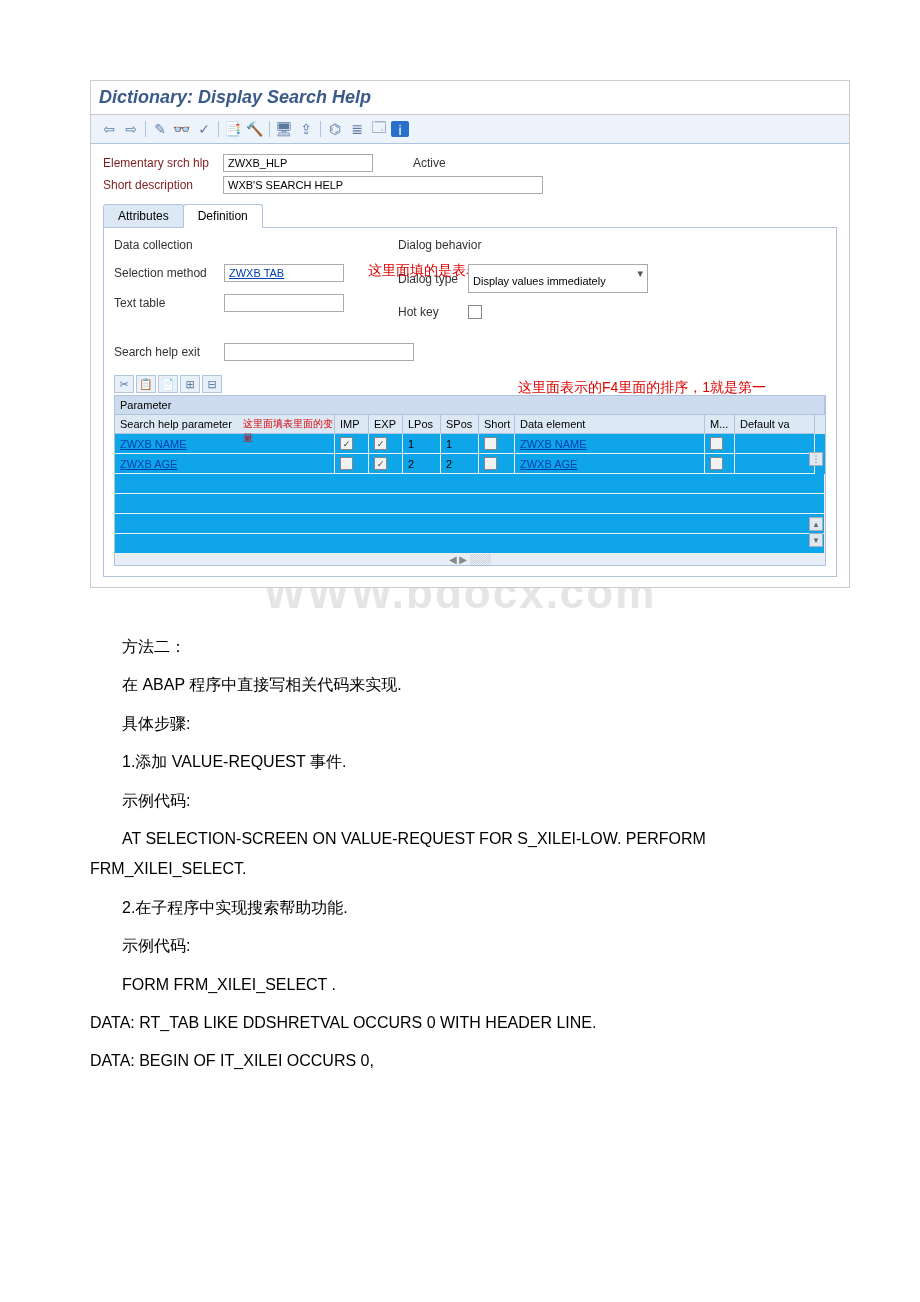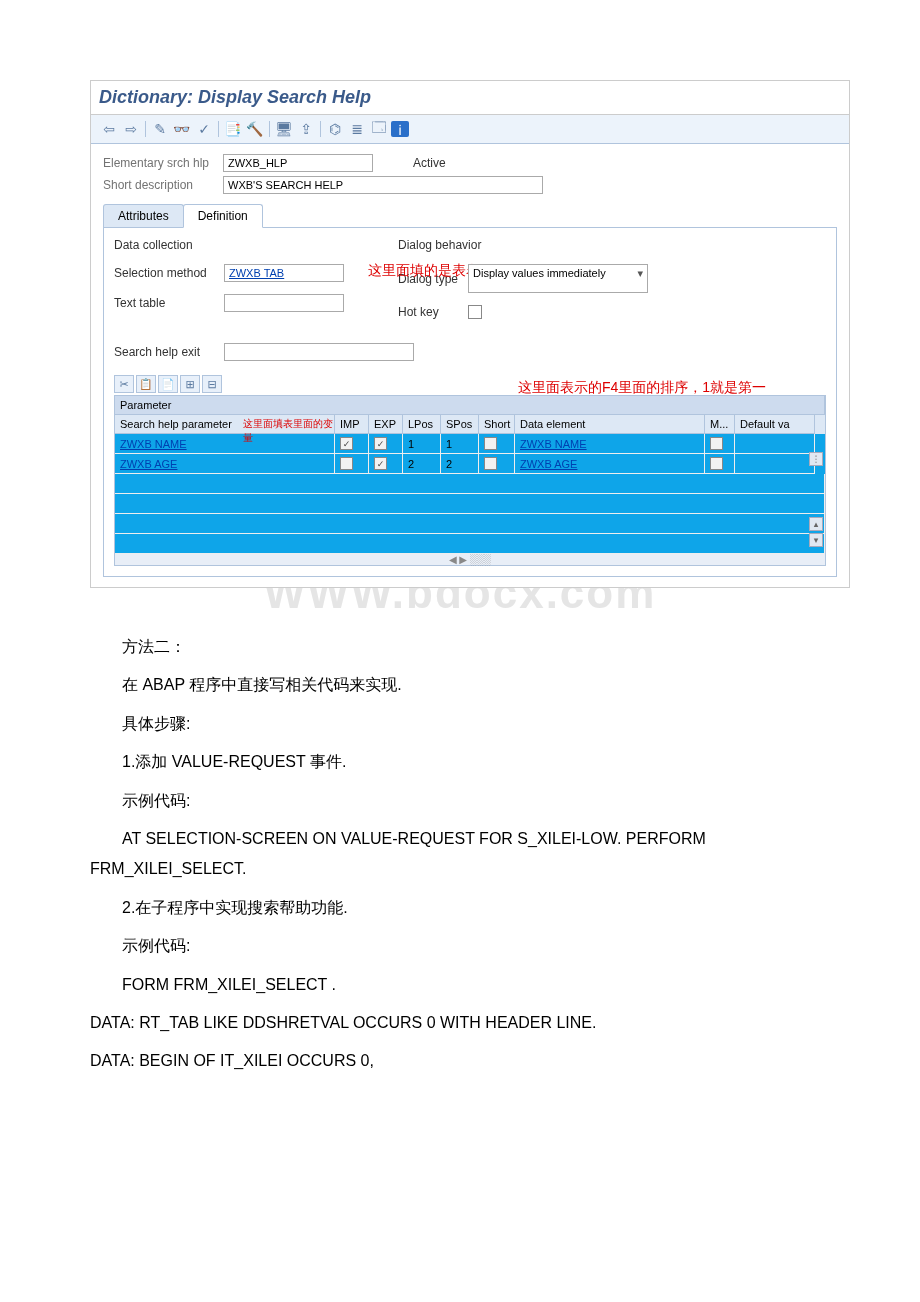--- a/index.html
+++ b/index.html
@@ -5,34 +5,34 @@
 *{box-sizing:border-box;margin:0;padding:0;font-family:Arial,"Microsoft YaHei",sans-serif}
 body{background:#fff;width:920px;margin:0 auto;font-size:13px;color:#000}
 .page{padding:0 0 40px}
 .sap-window{margin:80px 70px 20px 90px;background:#fff;border:1px solid #ccc}
 .title-bar{font-size:18px;font-style:italic;font-weight:bold;color:#3a5a8a;padding:6px 8px;border-bottom:1px solid #ccc}
 .toolbar{background:#ecf3fb;padding:4px 8px;display:flex;gap:2px;align-items:center;border-bottom:1px solid #b0c4dd}
 .t-icon{width:20px;height:20px;display:inline-flex;align-items:center;justify-content:center;color:#5b7aa0;font-size:14px}
 .t-sep{width:1px;height:16px;background:#b0c4dd;margin:0 2px}
 .form-area{padding:10px 12px}
 .form-row{display:flex;align-items:center;margin-bottom:4px}
-.form-label{width:120px;font-size:12px;color:#737373}
+.form-label{width:120px;font-size:12px;color:#7f1d1d}
 .form-input{border:1px solid #aaa;background:#fff;font-size:11px;padding:2px 4px;height:18px}
 .status-txt{font-size:12px;color:#333;margin-left:40px}
 .tabstrip{margin:10px 0 0;display:flex}
 .tab{font-size:12px;padding:4px 14px;border:1px solid #b0c4dd;background:#dde8f5;border-bottom:none;border-radius:3px 3px 0 0;margin-right:-1px}
 .tab.active{background:#fff;border-bottom:1px solid #fff;position:relative;z-index:1}
 .tab-content{border:1px solid #b0c4dd;padding:10px;background:#fff;margin-top:-1px}
 .sub-group{display:flex;gap:24px}
 .sub-col{display:flex;flex-direction:column;gap:12px}
 .sub-row{display:flex;align-items:center}
 .sub-label{font-size:12px;color:#333;width:110px}
 .sub-input{border:1px solid #aaa;background:#fff;font-size:11px;padding:2px 4px;height:18px;width:120px}
 .link-input{border:1px solid #aaa;background:#fff;color:#0040b0;text-decoration:underline;font-size:11px;padding:2px 4px;height:18px;width:120px}
-.dropdown{border:1px solid #aaa;background:#fff;font-size:11px;padding:2px 4px;height:29px;width:180px;position:relative}
+.dropdown{border:1px solid #aaa;background:#fff;font-size:11px;padding:10px 4px;height:29px;width:180px;position:relative}
 .dropdown::after{content:"▾";position:absolute;right:4px;top:2px;color:#555}
 .cb{width:14px;height:14px;border:1px solid #888;display:inline-block;background:#fff}
 .ann-red{color:#d00;font-size:14px;position:absolute}
 .mini-toolbar{margin-top:14px;display:flex;gap:2px}
 .mini-btn{border:1px solid #b0c4dd;background:#e8f0fa;width:20px;height:18px;display:inline-flex;align-items:center;justify-content:center;font-size:11px;color:#5b7aa0}
 .grid{border:1px solid #b0c4dd;margin-top:2px;font-size:11px}
 .grid-head{display:flex;background:#dde8f5}
 .grid-head .cell{border-right:1px solid #b0c4dd;border-bottom:1px solid #b0c4dd;padding:3px 5px}
 .grid-row{display:flex;background:#0ea5e9}
 .grid-row .cell{border-right:1px solid #eee;border-bottom:1px solid #eee;padding:2px 5px;height:20px;display:flex;align-items:center}

